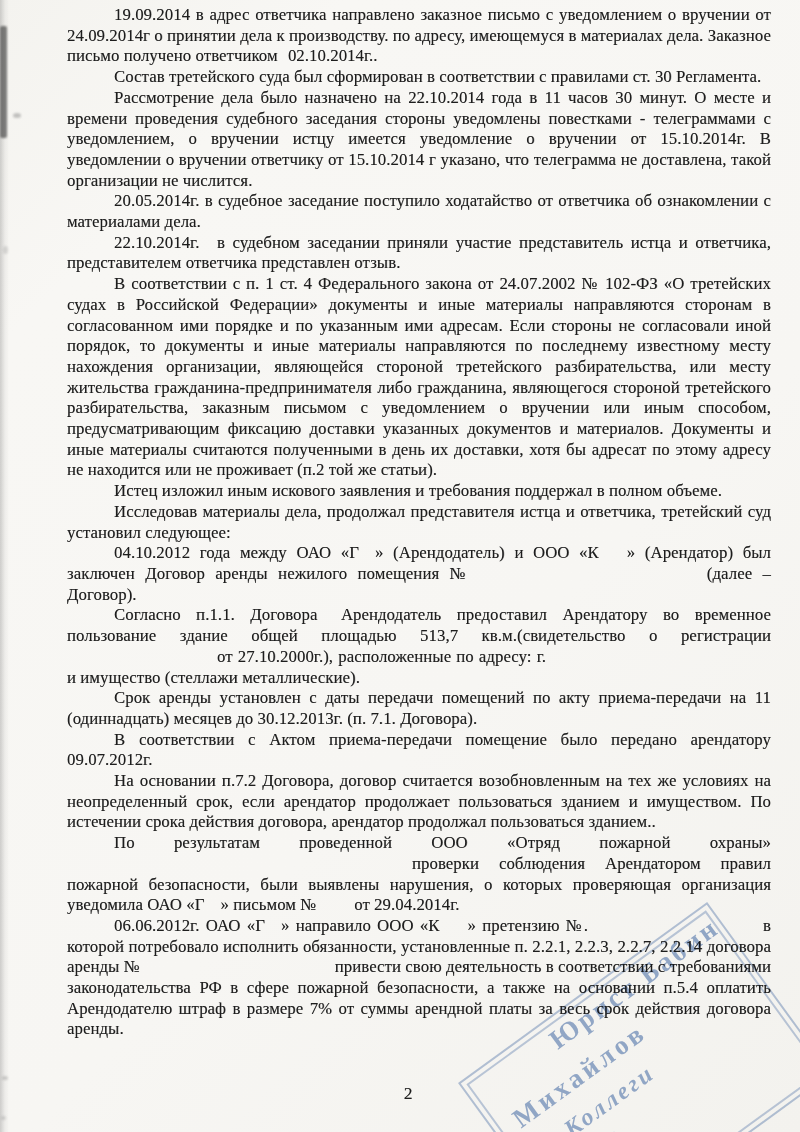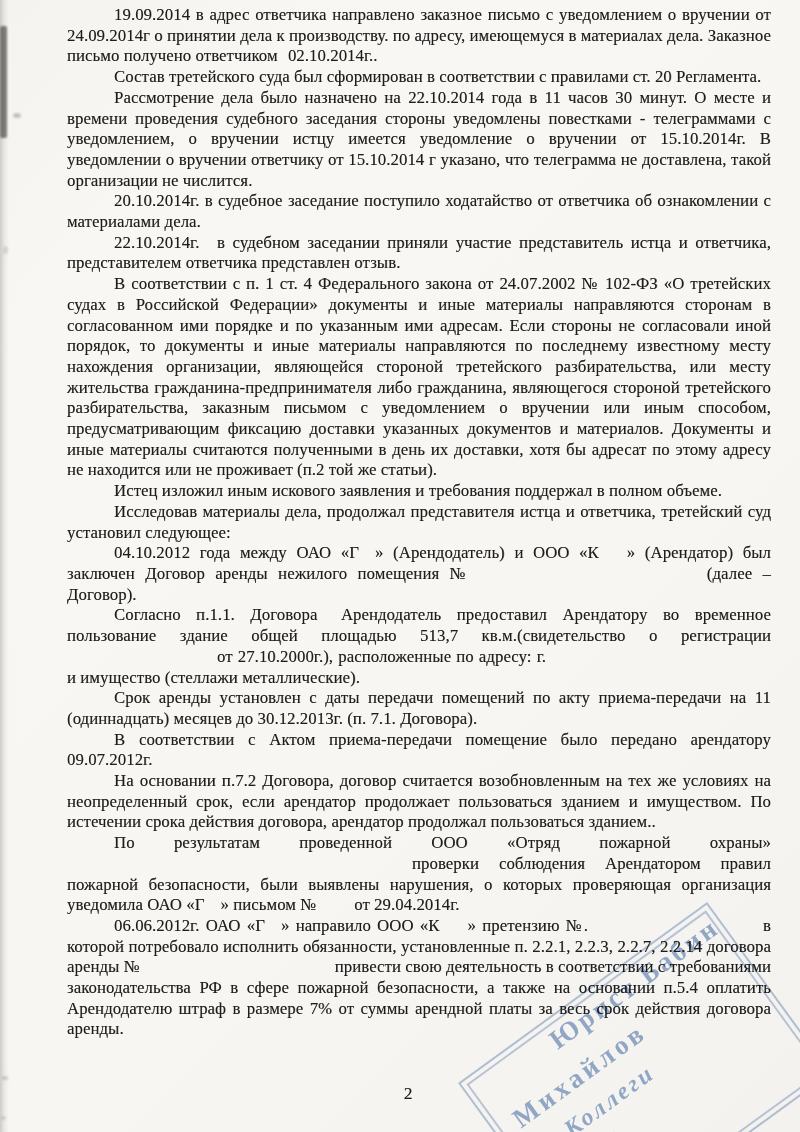--- a/index.html
+++ b/index.html
@@ -73,23 +73,23 @@
 
   <div class="edge-left"></div>
   <div class="edge-left-dark"></div>
   <div class="speck s1"></div>
   <div class="speck s2"></div>
   <div class="speck s3"></div>
   <div class="speck s4"></div>
 
   <div class="content">
       <p class="para">19.09.2014 в адрес ответчика направлено заказное письмо с уведомлением о вручении от 24.09.2014г о принятии дела к производству. по адресу, имеющемуся в материалах дела. Заказное письмо получено ответчиком <span class="gap" style="width: 6px;"></span>02.10.2014г..</p>
-      <p class="para">Состав третейского суда был сформирован в соответствии с правилами ст. 20 Регламента.</p>
+      <p class="para">Состав третейского суда был сформирован в соответствии с правилами ст. 30 Регламента.</p>
       <p class="para">Рассмотрение дела было назначено на 22.10.2014 года в 11 часов 30 минут. О месте и времени проведения судебного заседания стороны уведомлены повестками - телеграммами с уведомлением, о вручении истцу имеется уведомление о вручении от 15.10.2014г. В уведомлении о вручении ответчику от 15.10.2014 г указано, что телеграмма не доставлена, такой организации не числится.</p>
-      <p class="para">20.10.2014г. в судебное заседание поступило ходатайство от ответчика об ознакомлении с материалами дела.</p>
+      <p class="para">20.05.2014г. в судебное заседание поступило ходатайство от ответчика об ознакомлении с материалами дела.</p>
       <p class="para">22.10.2014г. <span class="gap" style="width: 10px;"></span>в судебном заседании приняли участие представитель истца и ответчика, представителем ответчика представлен отзыв.</p>
       <p class="para">В соответствии с п. 1 ст. 4 Федерального закона от 24.07.2002 № 102-ФЗ «О третейских судах в Российской Федерации» документы и иные материалы направляются сторонам в согласованном ими порядке и по указанным ими адресам. Если стороны не согласовали иной порядок, то документы и иные материалы направляются по последнему известному месту нахождения организации, являющейся стороной третейского разбирательства, или месту жительства гражданина-предпринимателя либо гражданина, являющегося стороной третейского разбирательства, заказным письмом с уведомлением о вручении или иным способом, предусматривающим фиксацию доставки указанных документов и материалов. Документы и иные материалы считаются полученными в день их доставки, хотя бы адресат по этому адресу не находится или не проживает (п.2 той же статьи).</p>
       <p class="para">Истец изложил иным искового заявления и требования поддержал в полном объеме.</p>
       <p class="para">Исследовав материалы дела, продолжал представителя истца и ответчика, третейский суд установил следующее:</p>
       <p class="para">04.10.2012 года между ОАО «Г<span class="gap" style="width: 16px;"></span>» (Арендодатель) и ООО «К<span class="gap" style="width: 28px;"></span>» (Арендатор) был заключен Договор аренды нежилого помещения №<span class="gap" style="width: 235px;"></span>(далее – Договор).</p>
       <p class="para">Согласно п.1.1. Договора <span class="gap" style="width: 8px;"></span>Арендодатель предоставил Арендатору во временное пользование здание общей площадью 513,7 кв.м.(свидетельство о регистрации<span class="gap" style="width: 150px;"></span>от 27.10.2000г.), расположенные по адресу: г.<span class="gap" style="width: 225px;"></span>и имущество (стеллажи металлические).</p>
       <p class="para">Срок аренды установлен с даты передачи помещений по акту приема-передачи на 11 (одиннадцать) месяцев до 30.12.2013г. (п. 7.1. Договора).</p>
       <p class="para">В соответствии с Актом приема-передачи помещение было передано арендатору 09.07.2012г.</p>
       <p class="para">На основании п.7.2 Договора, договор считается возобновленным на тех же условиях на неопределенный срок, если арендатор продолжает пользоваться зданием и имуществом. По истечении срока действия договора, арендатор продолжал пользоваться зданием..</p>
       <p class="para">По результатам проведенной ООО «Отряд пожарной охраны»<span class="gap" style="width: 345px;"></span>проверки соблюдения Арендатором правил пожарной безопасности, были выявлены нарушения, о которых проверяющая организация уведомила ОАО «Г<span class="gap" style="width: 16px;"></span>» письмом №<span class="gap" style="width: 38px;"></span>от 29.04.2014г.</p>

